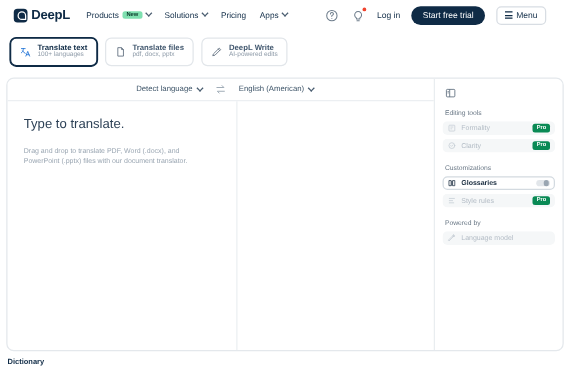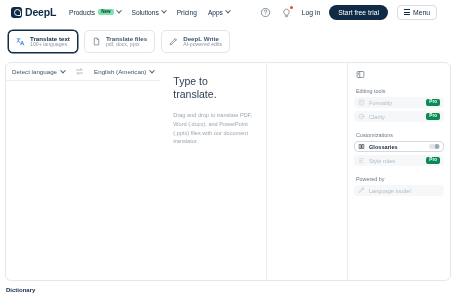--- a/index.html
+++ b/index.html
@@ -132,21 +132,21 @@
   .card {
     position: absolute;
     left: 5px; right: 5px;
     top: 62px; bottom: 19px;
     border: 1px solid #e4e8ec;
     border-radius: 6px;
     background: #ffffff;
     display: flex;
     overflow: hidden;
   }
-  .translate-area { flex: 1; display: flex; flex-direction: row; min-width: 0; }
+  .translate-area { flex: 1; display: flex; flex-direction: column; min-width: 0; }
 
   .lang-bar {
     height: 18px;
     display: flex; align-items: center;
     border-bottom: 1px solid #eceff2;
     padding: 0 6px;
     flex: none;
   }
   .lang-left { flex: 1; display: flex; align-items: center; justify-content: flex-end; padding-right: 8px; }
   .lang-right { flex: 1; display: flex; align-items: center; padding-left: 9px; }

